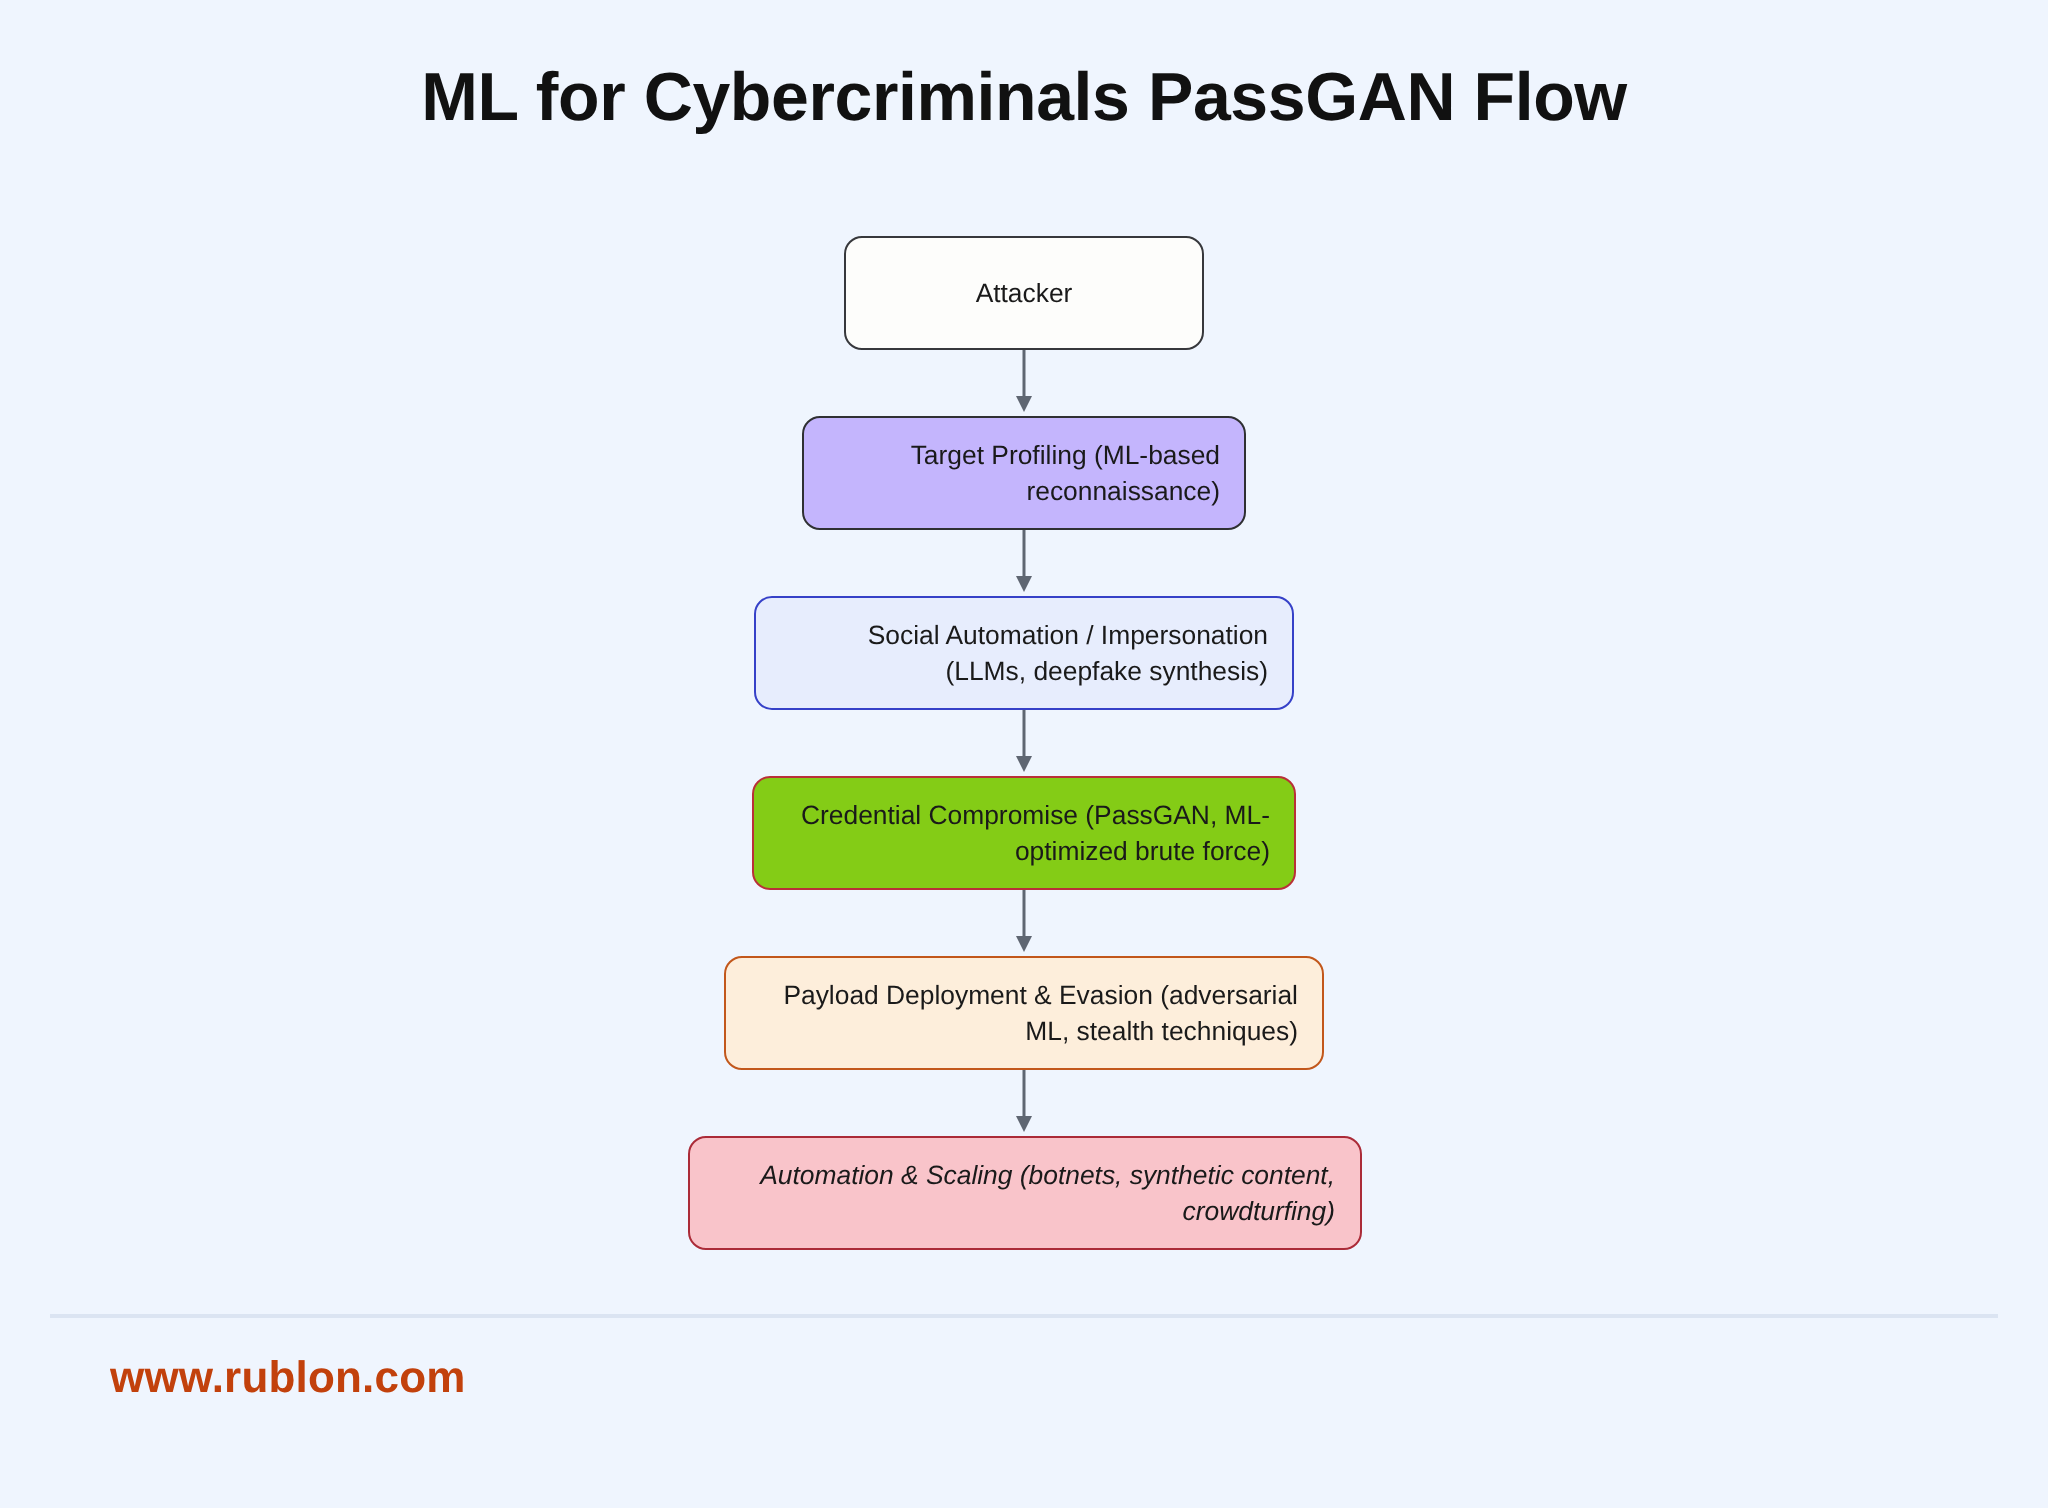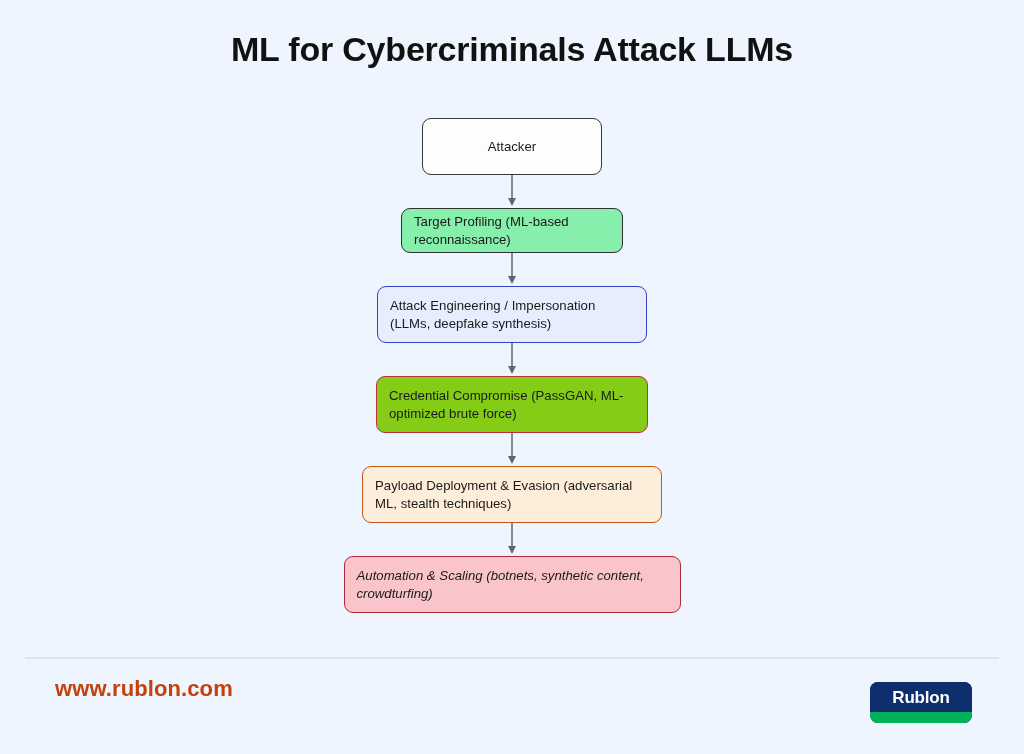--- a/index.html
+++ b/index.html
@@ -44,28 +44,28 @@
     justify-content: center;
   }
   .node {
     box-sizing: border-box;
     border-radius: 9px;
     border: 1.6px solid #37383c;
     background: #fdfdfb;
     color: #1a1a1a;
     font-size: 13.2px;
     line-height: 18px;
-    text-align: left;
+    text-align: right;
     display: flex;
     align-items: center;
     justify-content: center;
     padding: 6px 12px;
   }
   .node-attacker    { width: 180px; height: 57px; background: #fdfdfb; border-color: #37383c; }
-  .node-profiling   { width: 222px; height: 45px; background: #86efac; border-color: #2f3033; }
+  .node-profiling   { width: 222px; height: 57px; background: #c4b5fd; border-color: #2f3033; }
   .node-social      { width: 270px; height: 57px; background: #e7edfd; border-color: #3641c8; }
   .node-credential  { width: 272px; height: 57px; background: #84cc16; border-color: #b93038; }
   .node-payload     { width: 300px; height: 57px; background: #fdeedb; border-color: #c2571b; }
   .node-automation  { width: 337px; height: 57px; background: #f9c4ca; border-color: #ab2b38; font-style: italic; }
 
   .connector {
     width: 1024px;
     height: 33px;
     display: flex;
     justify-content: center;
@@ -125,21 +125,21 @@
     width: 102px;
     height: 11px;
     background: #00b259;
   }
 </style>
 </head>
 <body>
 
 <div class="page">
 
-  <div class="page-title">ML for Cybercriminals Attack LLMs</div>
+  <div class="page-title">ML for Cybercriminals PassGAN Flow</div>
 
   <div class="flow">
 
     <div class="flow-step">
       <div class="node node-attacker">Attacker</div>
     </div>
     <div class="connector">
       <svg width="14" height="33" viewBox="0 0 14 33" aria-hidden="true">
         <line x1="7" y1="0" x2="7" y2="25" stroke="#5f6672" stroke-width="1.5"></line>
         <polygon points="7,31 3,23 11,23" fill="#5f6672"></polygon>
@@ -150,21 +150,21 @@
       <div class="node node-profiling">Target Profiling (ML-based reconnaissance)</div>
     </div>
     <div class="connector">
       <svg width="14" height="33" viewBox="0 0 14 33" aria-hidden="true">
         <line x1="7" y1="0" x2="7" y2="25" stroke="#5f6672" stroke-width="1.5"></line>
         <polygon points="7,31 3,23 11,23" fill="#5f6672"></polygon>
       </svg>
     </div>
 
     <div class="flow-step">
-      <div class="node node-social">Attack Engineering / Impersonation (LLMs, deepfake synthesis)</div>
+      <div class="node node-social">Social Automation / Impersonation (LLMs, deepfake synthesis)</div>
     </div>
     <div class="connector">
       <svg width="14" height="33" viewBox="0 0 14 33" aria-hidden="true">
         <line x1="7" y1="0" x2="7" y2="25" stroke="#5f6672" stroke-width="1.5"></line>
         <polygon points="7,31 3,23 11,23" fill="#5f6672"></polygon>
       </svg>
     </div>
 
     <div class="flow-step">
       <div class="node node-credential">Credential Compromise (PassGAN, ML-optimized brute force)</div>
@@ -189,20 +189,14 @@
     <div class="flow-step">
       <div class="node node-automation">Automation &amp; Scaling (botnets, synthetic content, crowdturfing)</div>
     </div>
 
   </div>
 
   <div class="footer-divider"></div>
 
   <div class="footer-url">www.rublon.com</div>
 
-  <div class="logo">
-    <div class="logo-navy">
-      <span class="logo-text">Rublon</span>
-    </div>
-    <div class="logo-green"></div>
-  </div>
 
 </div>
 
 </body></html>

